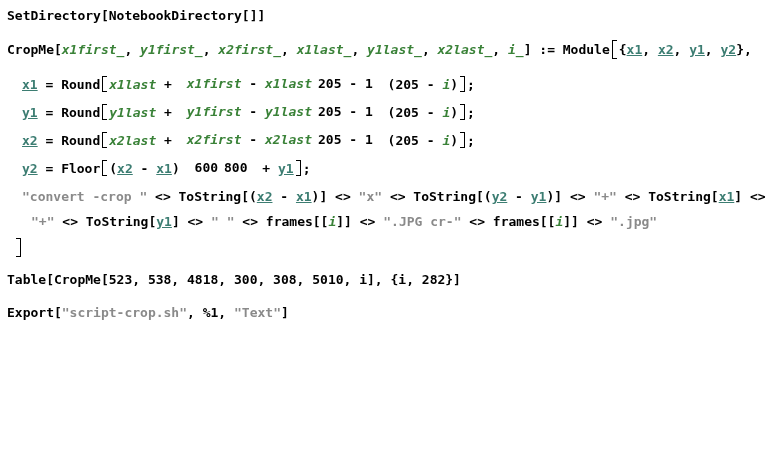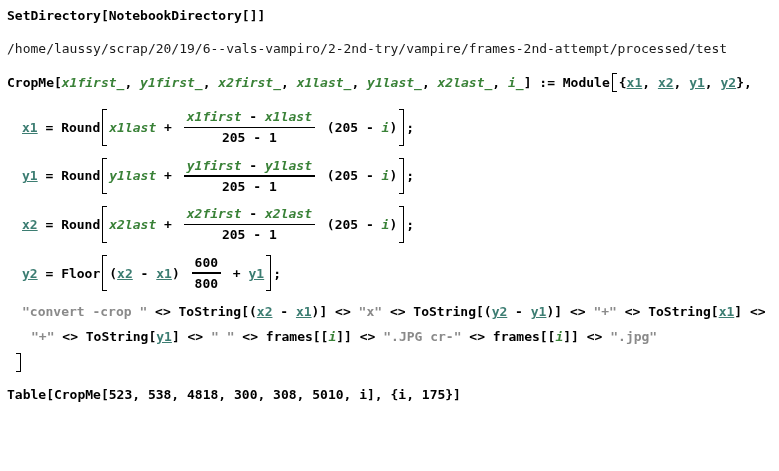--- a/index.html
+++ b/index.html
@@ -15,38 +15,38 @@
   .line.m8{}
   .line.m7{margin-bottom:7px;}
   .line.m12{margin-bottom:12px;}
   .line.ind1{margin-left:7px;}
   .line.ind2{margin-left:15px;}
   .line.ind3{margin-left:24px;}
   .line.output{font-weight:normal;color:var(--c-output,#000);}
   .tok.string{color:var(--c-string,#8a8a8a);}
   .tok.pattern{color:var(--c-pattern,#3a8238);font-style:italic;}
   .tok.local{color:var(--c-local,#3c7d72);text-decoration:underline;}
-  .frac{display:inline-flex;flex-direction:column;align-items:center;margin:0 4px;text-align:center;}
+  .frac{display:inline-flex;flex-direction:row;align-items:center;margin:0 4px;text-align:center;}
   .frac .num,.frac .den{padding:0 3px;line-height:1.35;display:block;white-space:pre;}
   .fbar{align-self:stretch;height:1.5px;background:#000;margin:1px 0;}
   .brk{display:inline-block;width:5px;align-self:stretch;margin:1px 2px;box-sizing:border-box;}
   .brk.l{border:1.5px solid #000;border-right:none;}
   .brk.r{border:1.5px solid #000;border-left:none;}
   .brk.m{align-self:center;height:19px;}
 </style>
 </head>
 <body>
 
 <div class="notebook">
   <div id="code-lines">
       <div class="line input"><span class="tok code">SetDirectory[NotebookDirectory[]]</span></div>
-      <div class="line output"><span class="tok output">/home/laussy/scrap/20/19/6--vals-vampiro/2-2nd-try/vampire/frames-2nd-attempt/processed/test</span></div>
       <div class="line input m8"><span class="tok code">CropMe[</span><span class="tok pattern">x1first_</span><span class="tok code">, </span><span class="tok pattern">y1first_</span><span class="tok code">, </span><span class="tok pattern">x2first_</span><span class="tok code">, </span><span class="tok pattern">x1last_</span><span class="tok code">, </span><span class="tok pattern">y1last_</span><span class="tok code">, </span><span class="tok pattern">x2last_</span><span class="tok code">, </span><span class="tok pattern">i_</span><span class="tok code">] := Module</span><span class="brk l m"></span><span class="tok code">{</span><span class="tok local">x1</span><span class="tok code">, </span><span class="tok local">x2</span><span class="tok code">, </span><span class="tok local">y1</span><span class="tok code">, </span><span class="tok local">y2</span><span class="tok code">},</span></div>
       <div class="line input ind2 tall"><span class="tok local">x1</span><span class="tok code"> = Round</span><span class="brk l"></span><span class="tok pattern">x1last</span><span class="tok code"> + </span><span class="frac"><span class="num"><span class="tok pattern">x1first</span><span class="tok code"> - </span><span class="tok pattern">x1last</span></span><span class="fbar"></span><span class="den"><span class="tok code">205 - 1</span></span></span><span class="tok code"> (205 - </span><span class="tok pattern">i</span><span class="tok code">)</span><span class="brk r"></span><span class="tok code">;</span></div>
       <div class="line input ind2 tall"><span class="tok local">y1</span><span class="tok code"> = Round</span><span class="brk l"></span><span class="tok pattern">y1last</span><span class="tok code"> + </span><span class="frac"><span class="num"><span class="tok pattern">y1first</span><span class="tok code"> - </span><span class="tok pattern">y1last</span></span><span class="fbar"></span><span class="den"><span class="tok code">205 - 1</span></span></span><span class="tok code"> (205 - </span><span class="tok pattern">i</span><span class="tok code">)</span><span class="brk r"></span><span class="tok code">;</span></div>
       <div class="line input ind2 tall"><span class="tok local">x2</span><span class="tok code"> = Round</span><span class="brk l"></span><span class="tok pattern">x2last</span><span class="tok code"> + </span><span class="frac"><span class="num"><span class="tok pattern">x2first</span><span class="tok code"> - </span><span class="tok pattern">x2last</span></span><span class="fbar"></span><span class="den"><span class="tok code">205 - 1</span></span></span><span class="tok code"> (205 - </span><span class="tok pattern">i</span><span class="tok code">)</span><span class="brk r"></span><span class="tok code">;</span></div>
       <div class="line input ind2 tall"><span class="tok local">y2</span><span class="tok code"> = Floor</span><span class="brk l"></span><span class="tok code">(</span><span class="tok local">x2</span><span class="tok code"> - </span><span class="tok local">x1</span><span class="tok code">) </span><span class="frac"><span class="num"><span class="tok code">600</span></span><span class="fbar"></span><span class="den"><span class="tok code">800</span></span></span><span class="tok code"> + </span><span class="tok local">y1</span><span class="brk r"></span><span class="tok code">;</span></div>
       <div class="line input ind2 m7"><span class="tok string">"convert -crop "</span><span class="tok code"> &lt;&gt; ToString[(</span><span class="tok local">x2</span><span class="tok code"> - </span><span class="tok local">x1</span><span class="tok code">)] &lt;&gt; </span><span class="tok string">"x"</span><span class="tok code"> &lt;&gt; ToString[(</span><span class="tok local">y2</span><span class="tok code"> - </span><span class="tok local">y1</span><span class="tok code">)] &lt;&gt; </span><span class="tok string">"+"</span><span class="tok code"> &lt;&gt; ToString[</span><span class="tok local">x1</span><span class="tok code">] &lt;&gt;</span></div>
       <div class="line input ind3 m7"><span class="tok string">"+"</span><span class="tok code"> &lt;&gt; ToString[</span><span class="tok local">y1</span><span class="tok code">] &lt;&gt; </span><span class="tok string">" "</span><span class="tok code"> &lt;&gt; frames[[</span><span class="tok pattern">i</span><span class="tok code">]] &lt;&gt; </span><span class="tok string">".JPG cr-"</span><span class="tok code"> &lt;&gt; frames[[</span><span class="tok pattern">i</span><span class="tok code">]] &lt;&gt; </span><span class="tok string">".jpg"</span></div>
       <div class="line input ind1 m12"><span class="brk r m"></span></div>
-      <div class="line input"><span class="tok code">Table[CropMe[523, 538, 4818, 300, 308, 5010, i], {i, 175}]</span></div>
+      <div class="line input"><span class="tok code">Table[CropMe[523, 538, 4818, 300, 308, 5010, i], {i, 282}]</span></div>
+      <div class="line input"><span class="tok code">Export[</span><span class="tok string">"script-crop.sh"</span><span class="tok code">, %1, </span><span class="tok string">"Text"</span><span class="tok code">]</span></div>
     </div>
 </div>
 
 </body></html>

